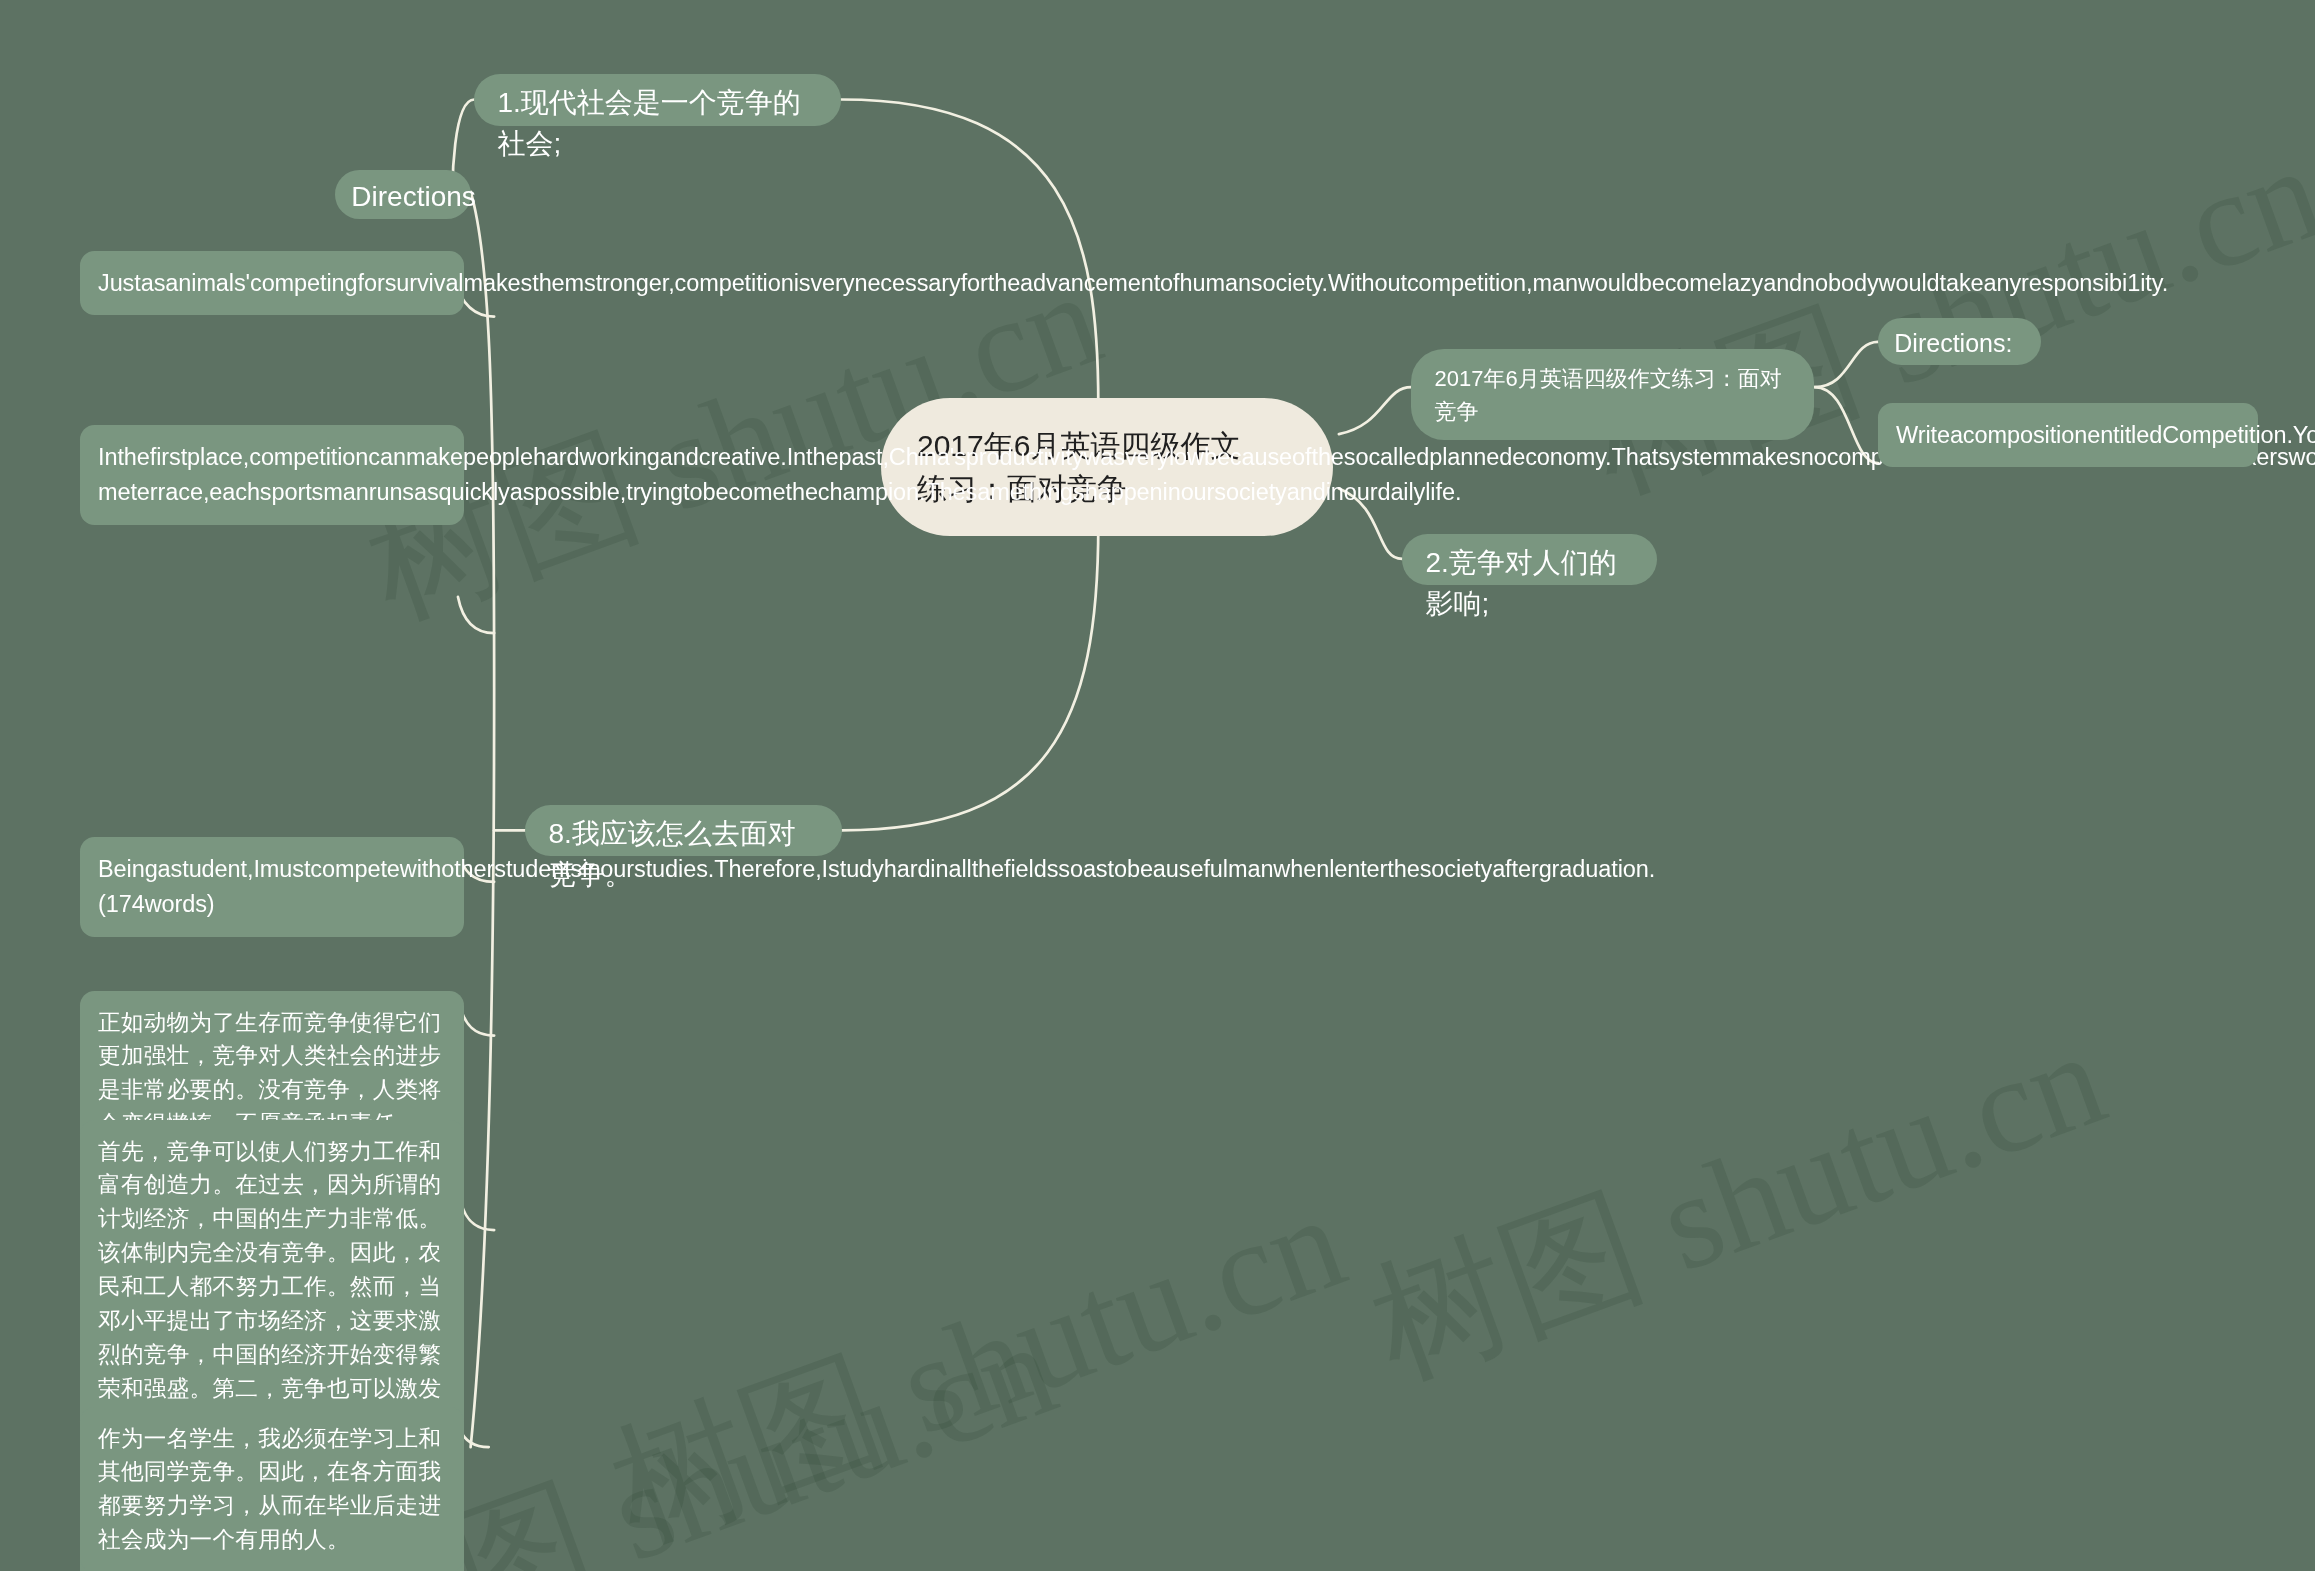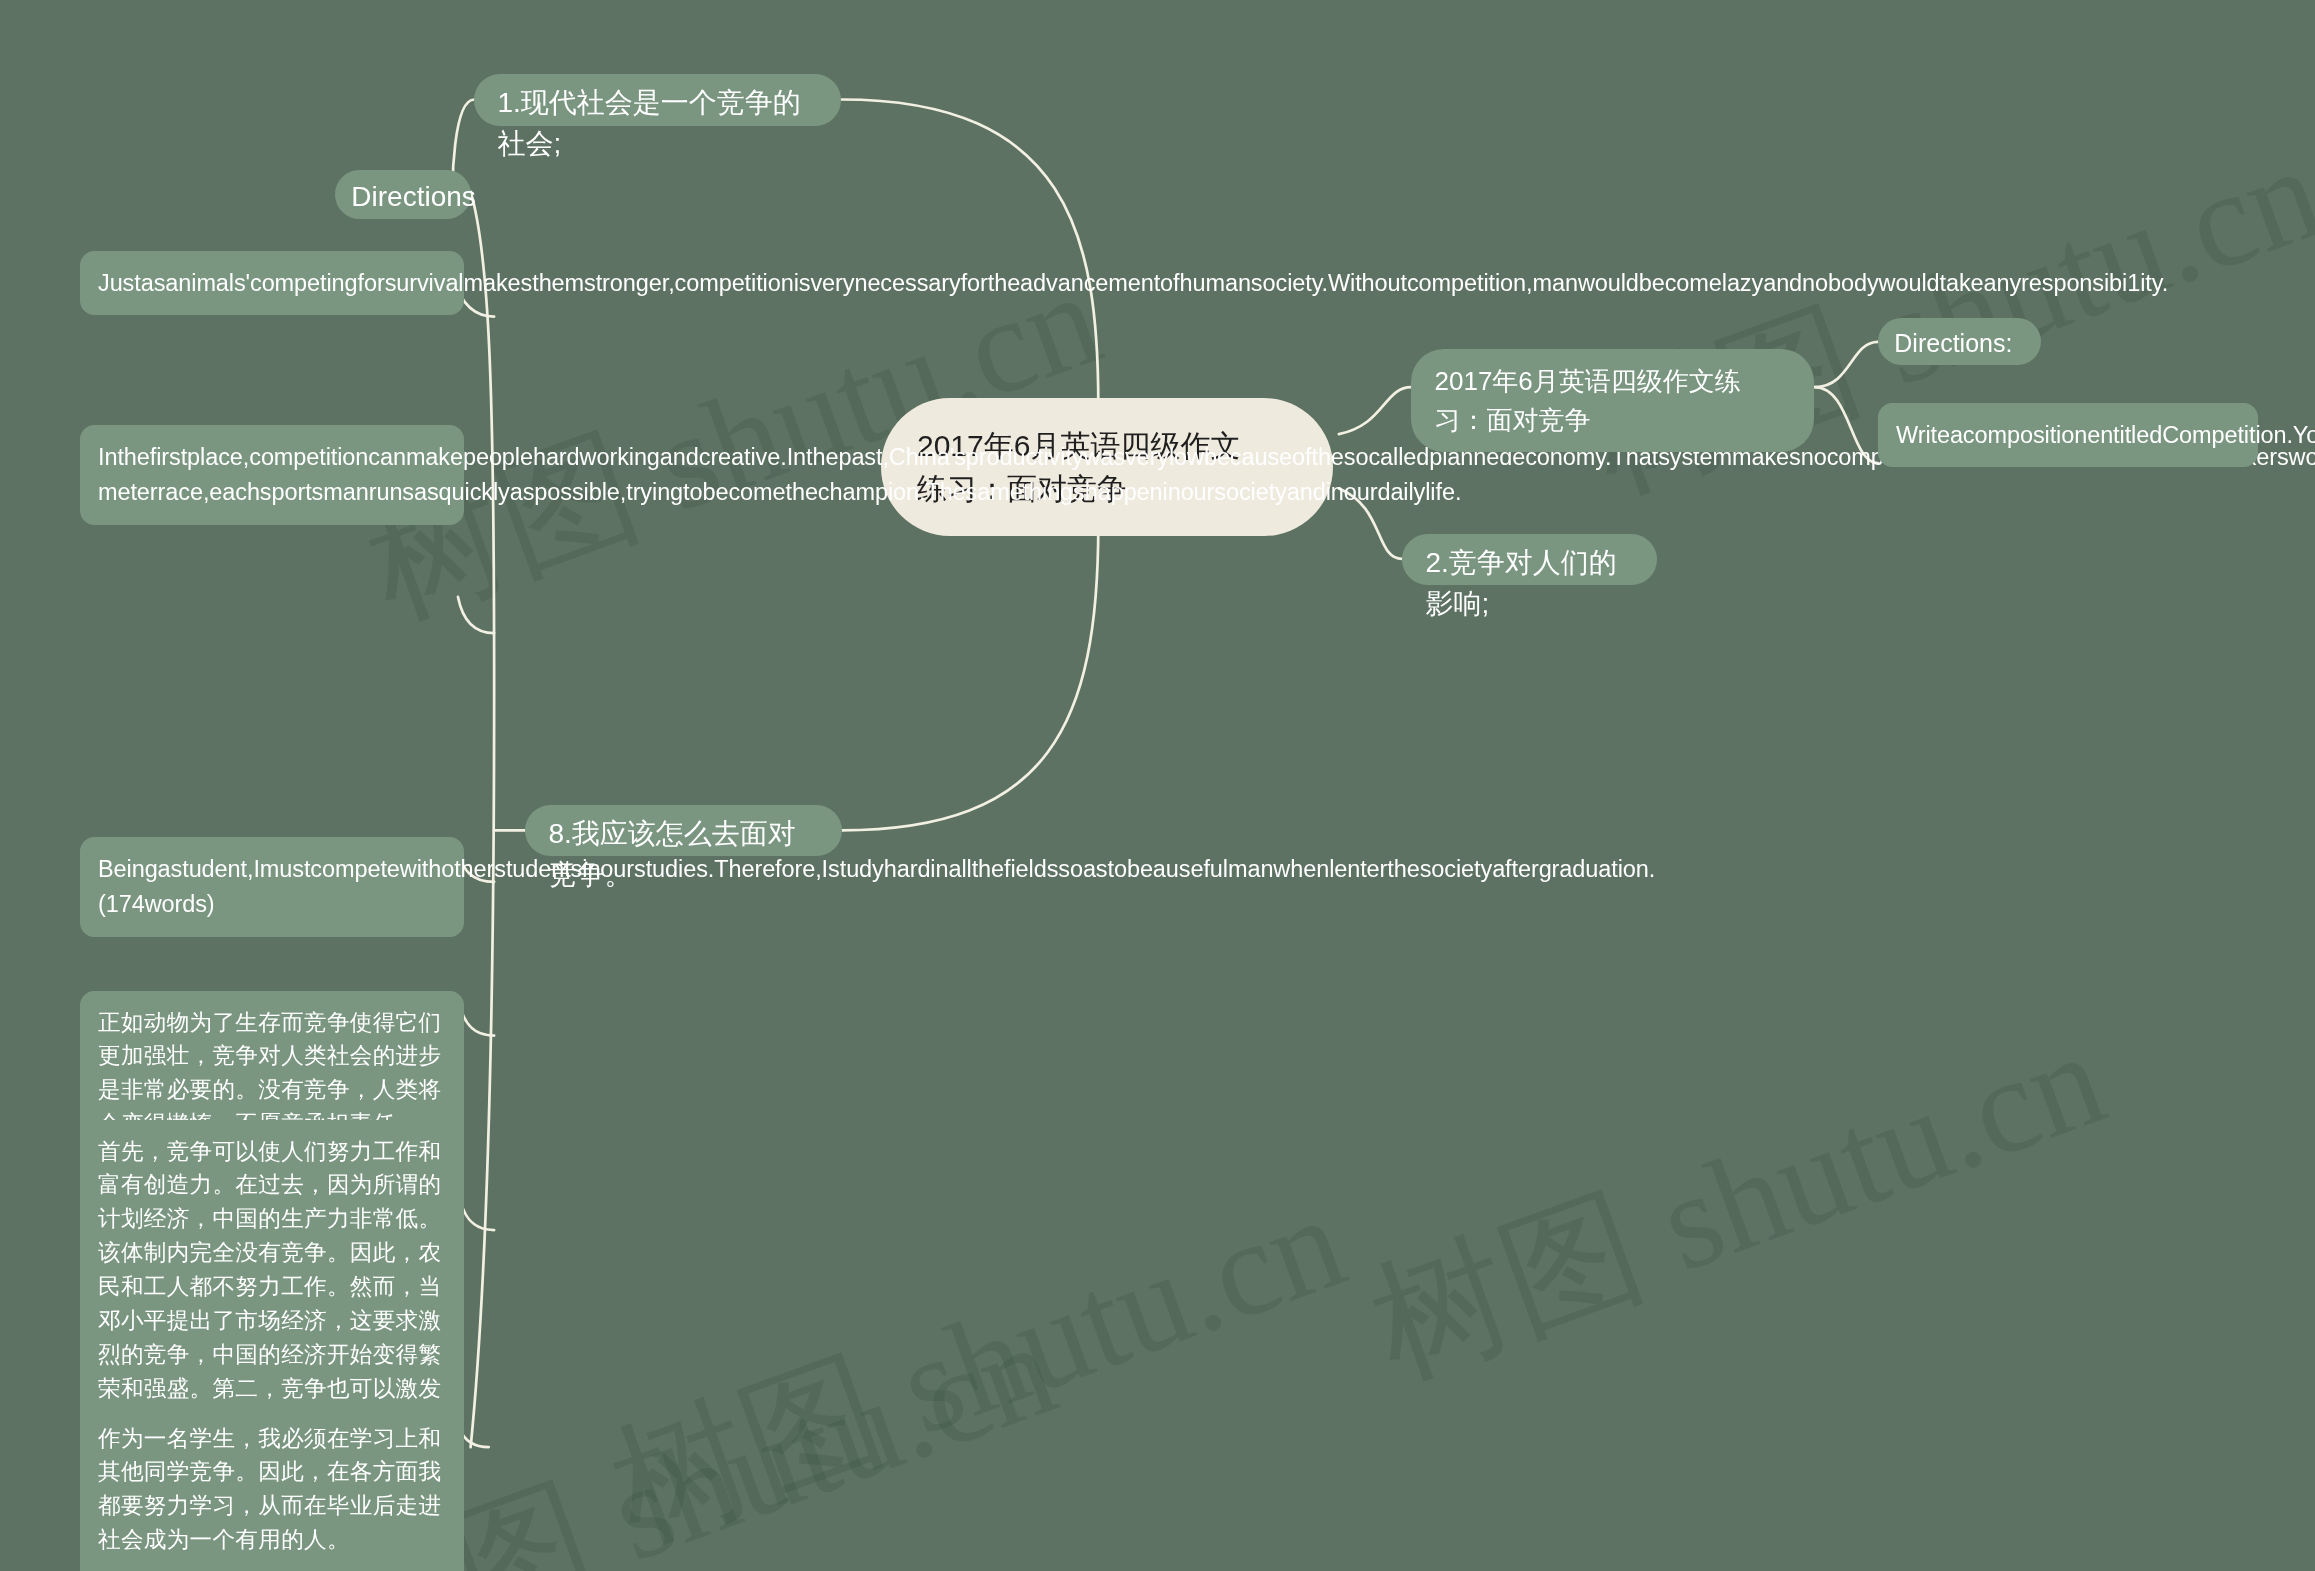--- a/index.html
+++ b/index.html
@@ -68,21 +68,21 @@
     justify-content: center;
     text-align: center;
     font-size: 30px;
     line-height: 1.45;
     padding: 23.5px 36px;
   }
 
   .en   { font-size: 23.5px; letter-spacing: -0.1px; }
   .cn   { font-size: 22.6px; letter-spacing: 0.3px; }
   .lbl  { font-size: 28px; }
-  .lbl2 { font-size: 26px; line-height: 1.5; }
+  .lbl2 { font-size: 22px; line-height: 1.5; }
   .small{ font-size: 25px; }
 </style>
 </head>
 <body>
 
 <div id="watermarks">
   <div class="wm" style="left:344px; top:488px; font-size:136px; transform: rotate(-20deg);">树图 shutu.cn</div>
   <div class="wm" style="left:1348px; top:1248px; font-size:136px; transform: rotate(-20deg);">树图 shutu.cn</div>
   <div class="wm" style="left:299px; top:1538px; font-size:136px; transform: rotate(-20deg);">树图 shutu.cn</div>
   <div class="wm" style="left:1565px; top:362px; font-size:136px; transform: rotate(-20deg);">树图 shutu.cn</div>

